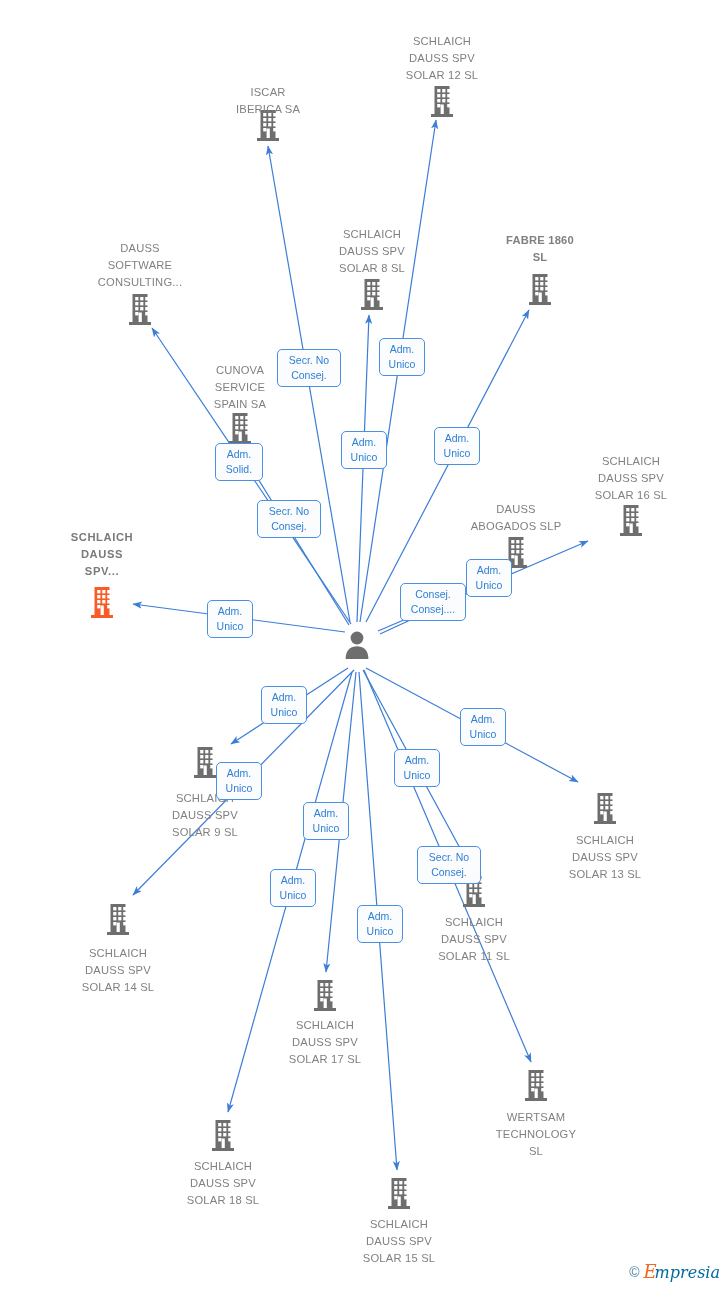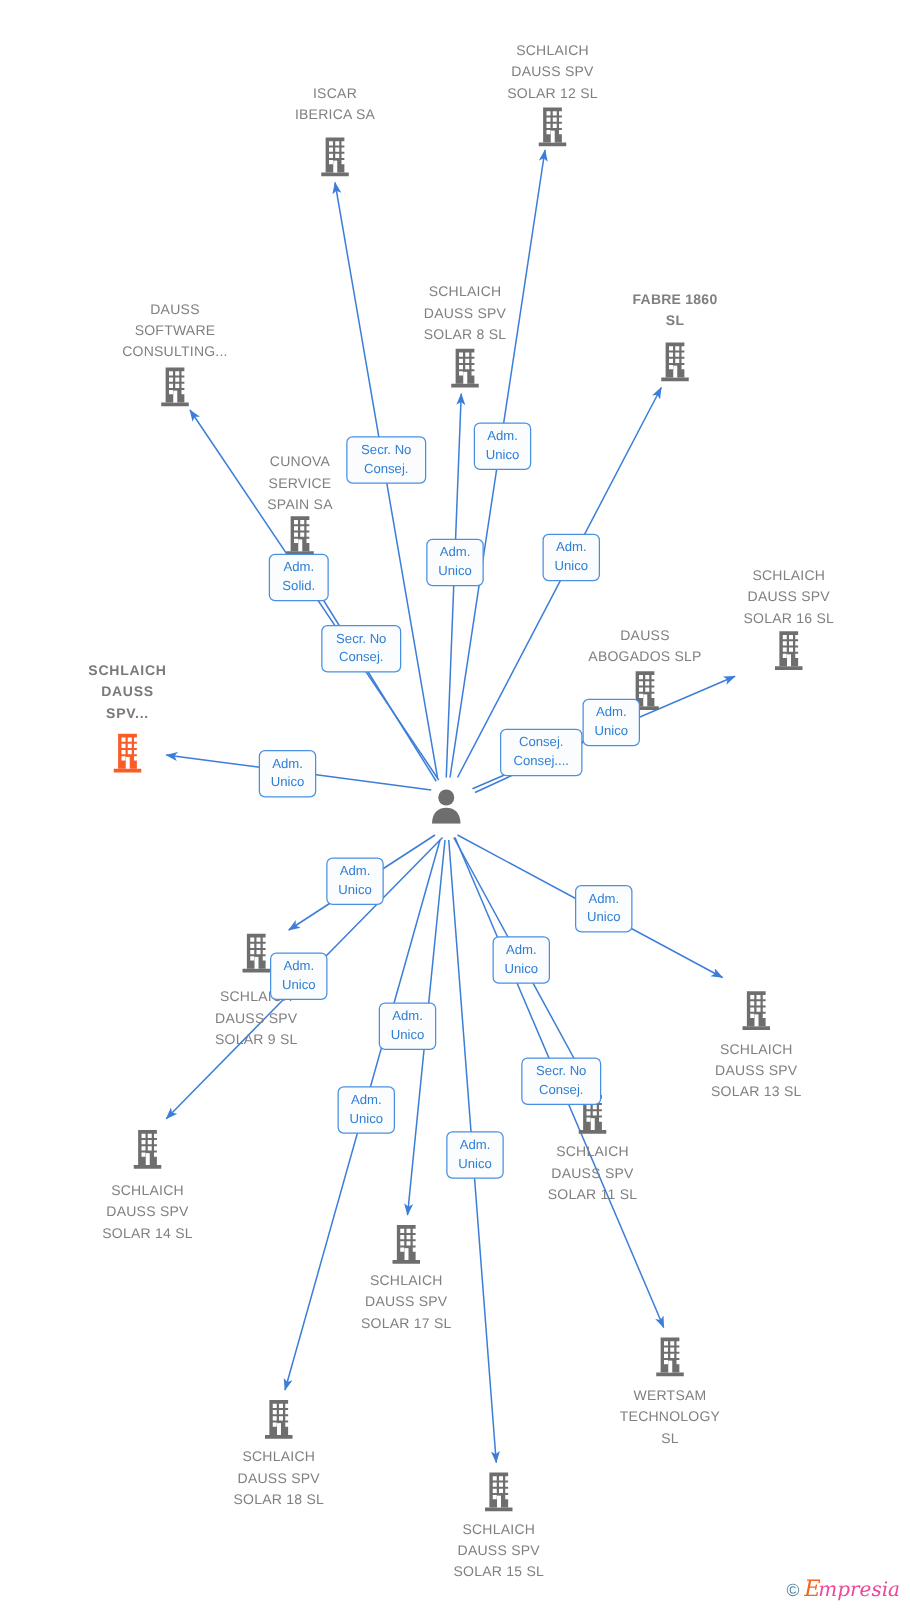--- a/index.html
+++ b/index.html
@@ -81,21 +81,21 @@
     font-size: 14px;
     color: #4a7fa0;
   }
   .watermark .wm-e {
     color: #f26722;
     font-family: "DejaVu Serif", serif;
     font-style: italic;
     font-size: 18px;
   }
   .watermark .wm-rest {
-    color: #ec4899;
+    color: #0369a1;
     font-family: "DejaVu Serif", serif;
     font-style: italic;
     font-size: 16px;
     margin-left: -2px;
   }
 </style>
 </head>
 <body>
 
 <div id="graph">
@@ -148,21 +148,21 @@
             <rect x="15.2" y="10" width="3.2" height="3.4" fill="#ffffff"></rect>
             <rect x="20.2" y="10" width="3.2" height="3.4" fill="#ffffff"></rect>
             <rect x="10.2" y="15" width="3.2" height="3.4" fill="#ffffff"></rect>
             <rect x="15.2" y="15" width="3.2" height="3.4" fill="#ffffff"></rect>
             <rect x="20.2" y="15" width="3.2" height="3.4" fill="#ffffff"></rect>
             <rect x="10.2" y="20" width="3.2" height="3.4" fill="#ffffff"></rect>
             <rect x="20.2" y="20" width="3.2" height="3.4" fill="#ffffff"></rect>
             <rect x="13.6" y="20.5" width="3.2" height="9.5" fill="#ffffff"></rect>
           </svg></span>
       </div>
-      <div class="node" style="left: 268px; top: 66px;"><span class="node-label">ISCAR
+      <div class="node" style="left: 268px; top: 83px;"><span class="node-label">ISCAR
 IBERICA SA</span></div>
       <div class="node" style="left: 442px; top: 83px;">
         <span class="node-icon"><svg viewBox="0 0 30 34" width="30" height="34">
             <path d="M7.5 2 H22.5 V30 H7.5 Z" fill="#6e6e6e"></path>
             <rect x="4" y="30" width="22" height="3" fill="#6e6e6e"></rect>
             <rect x="10.2" y="5" width="3.2" height="3.4" fill="#ffffff"></rect>
             <rect x="15.2" y="5" width="3.2" height="3.4" fill="#ffffff"></rect>
             <rect x="20.2" y="5" width="3.2" height="3.4" fill="#ffffff"></rect>
             <rect x="10.2" y="10" width="3.2" height="3.4" fill="#ffffff"></rect>
             <rect x="15.2" y="10" width="3.2" height="3.4" fill="#ffffff"></rect>

